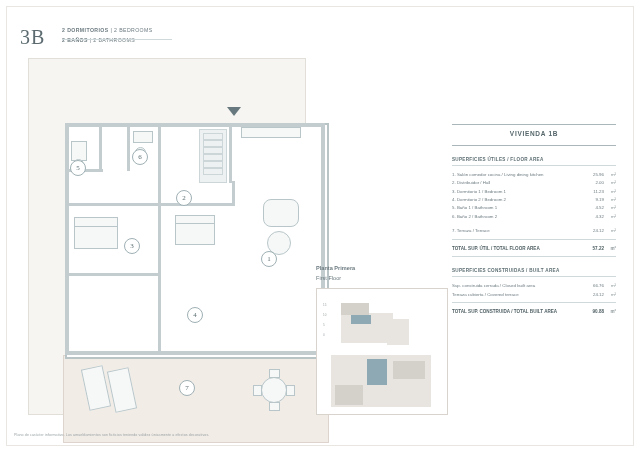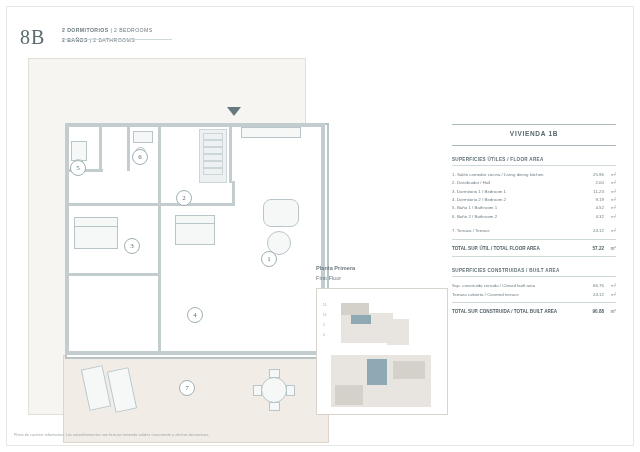--- a/index.html
+++ b/index.html
@@ -219,21 +219,21 @@
     pointer-events: none;
   }
 </style>
 </head>
 <body>
 
 <div id="page">
 
   <div class="page-border"></div>
 
-  <div class="unit-code">8B</div>
+  <div class="unit-code">3B</div>
   <div class="header-specs">
     <div>
       <span class="bold">2 DORMITORIOS</span>
       <span> | </span>
       <span>2 BEDROOMS</span>
     </div>
     <div>
       <span class="bold">2 BAÑOS</span>
       <span> | </span>
       <span>2 BATHROOMS</span>

